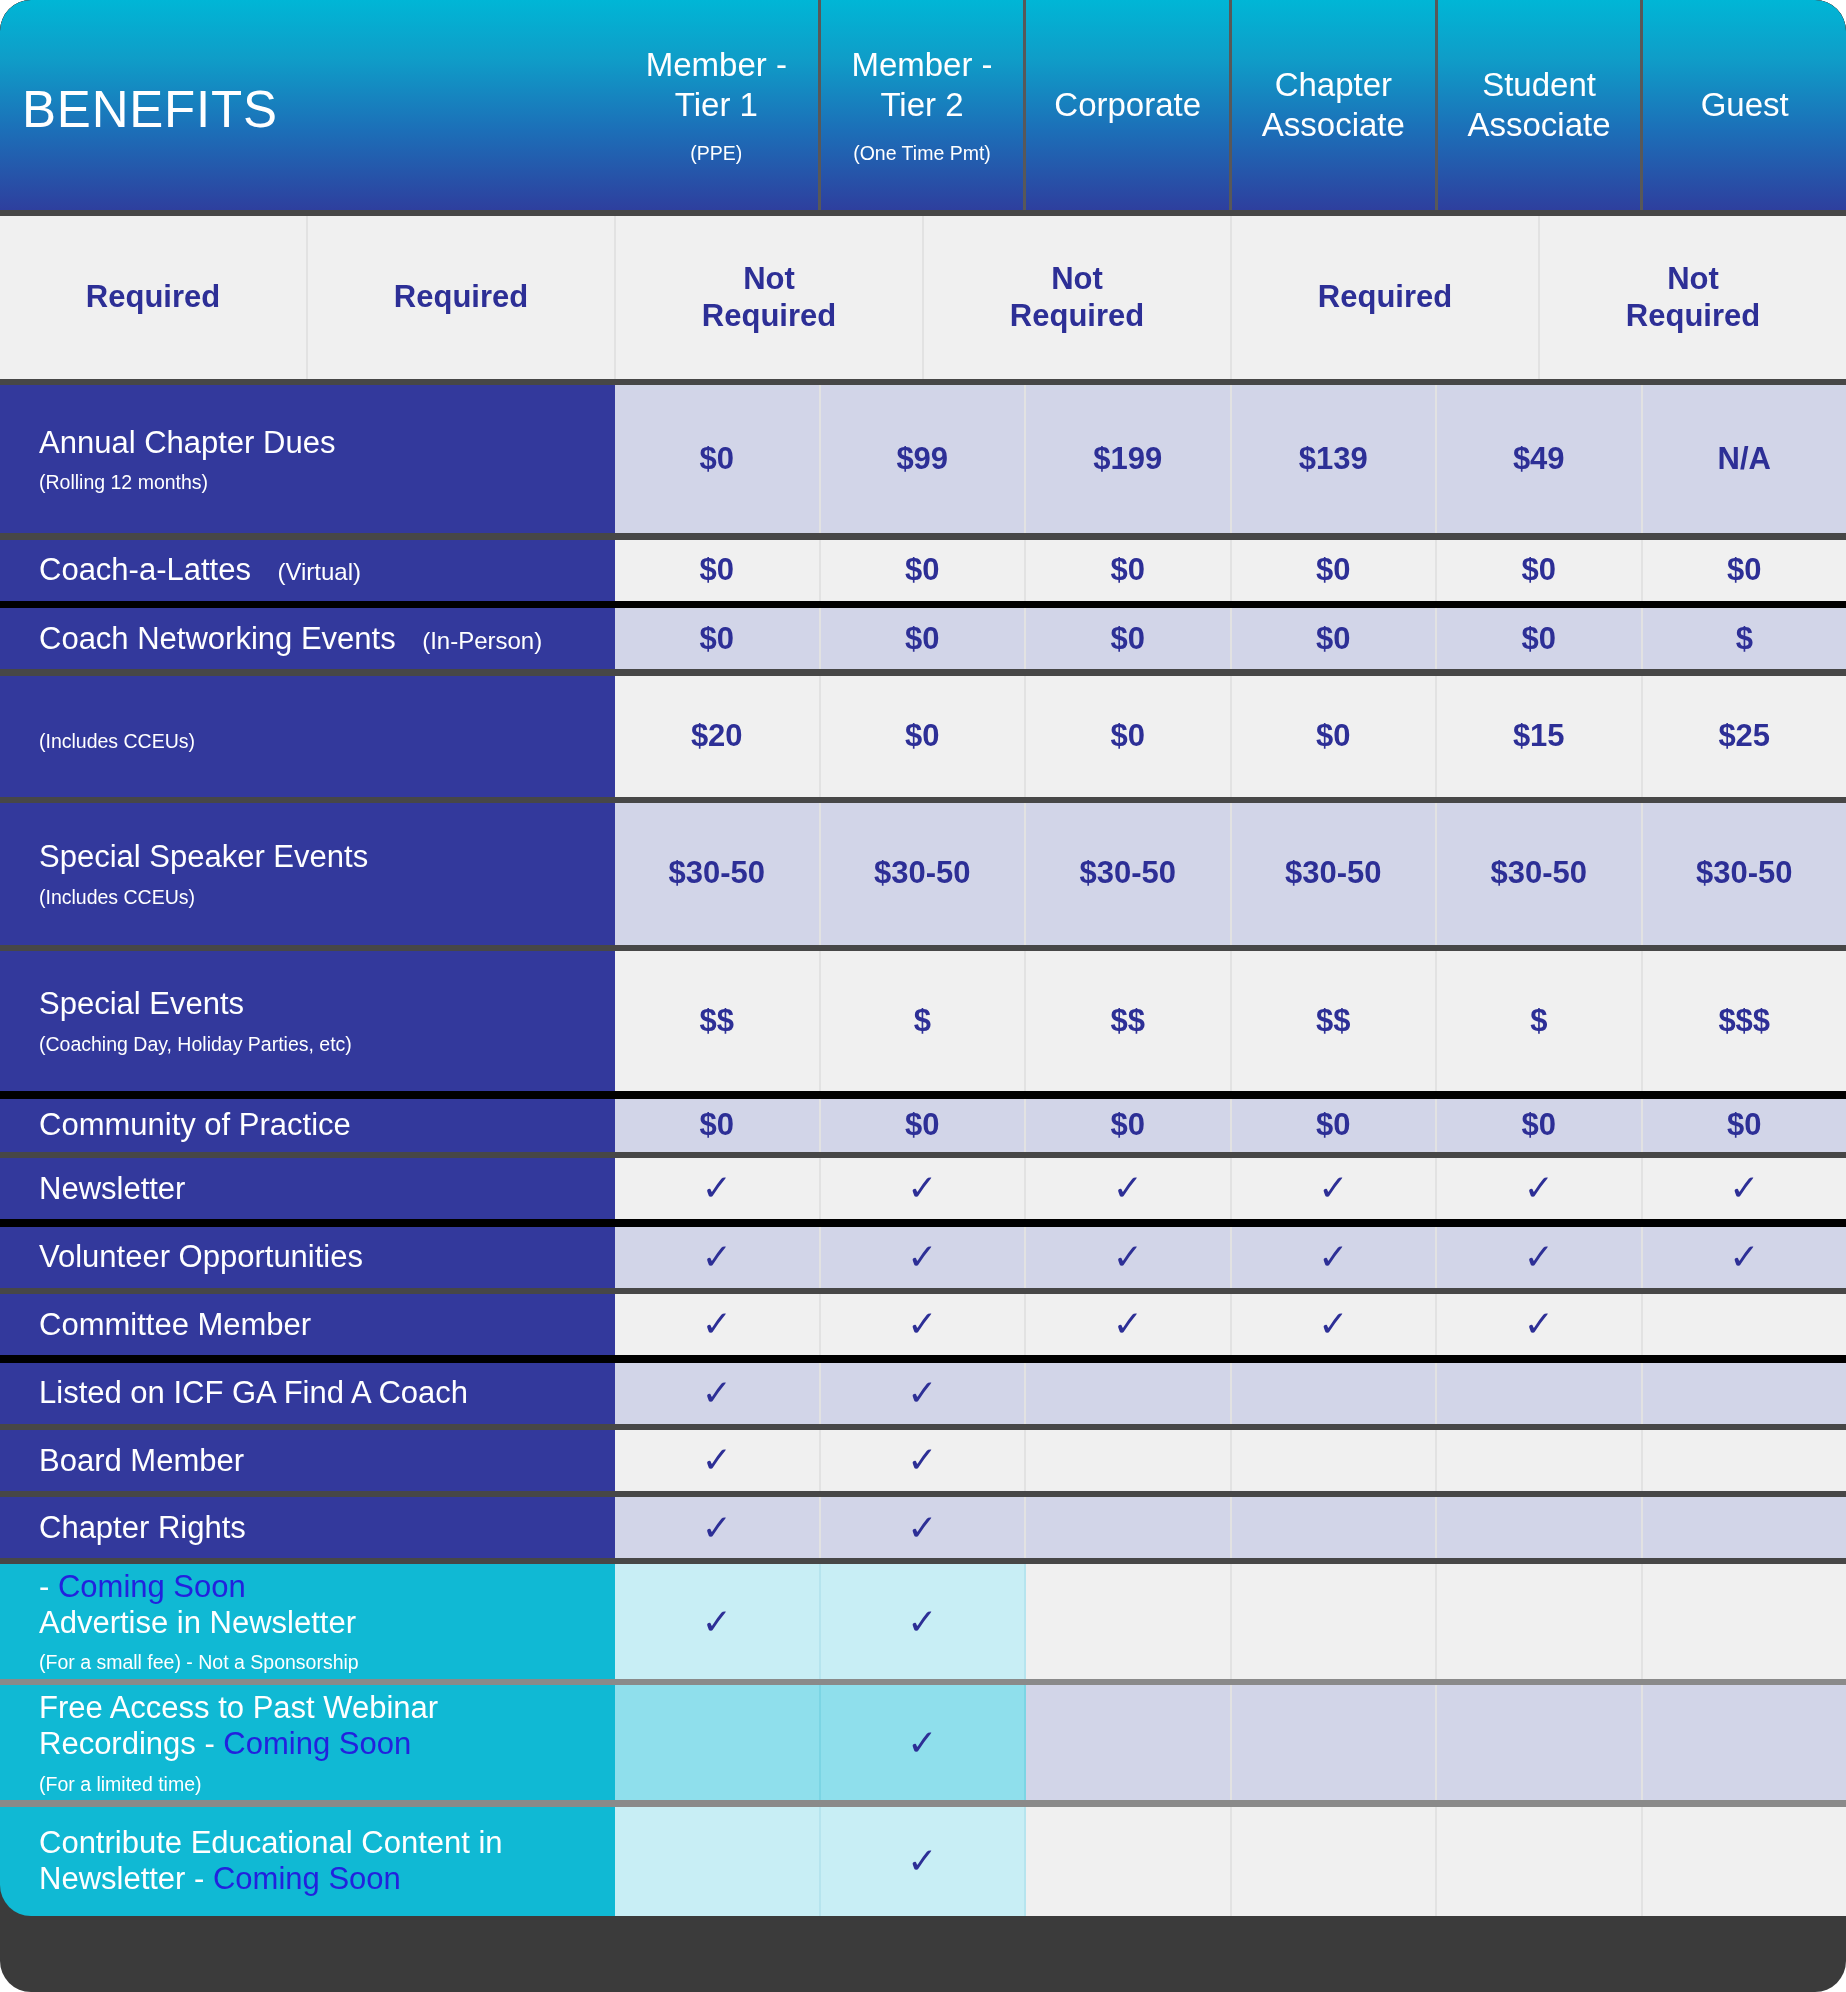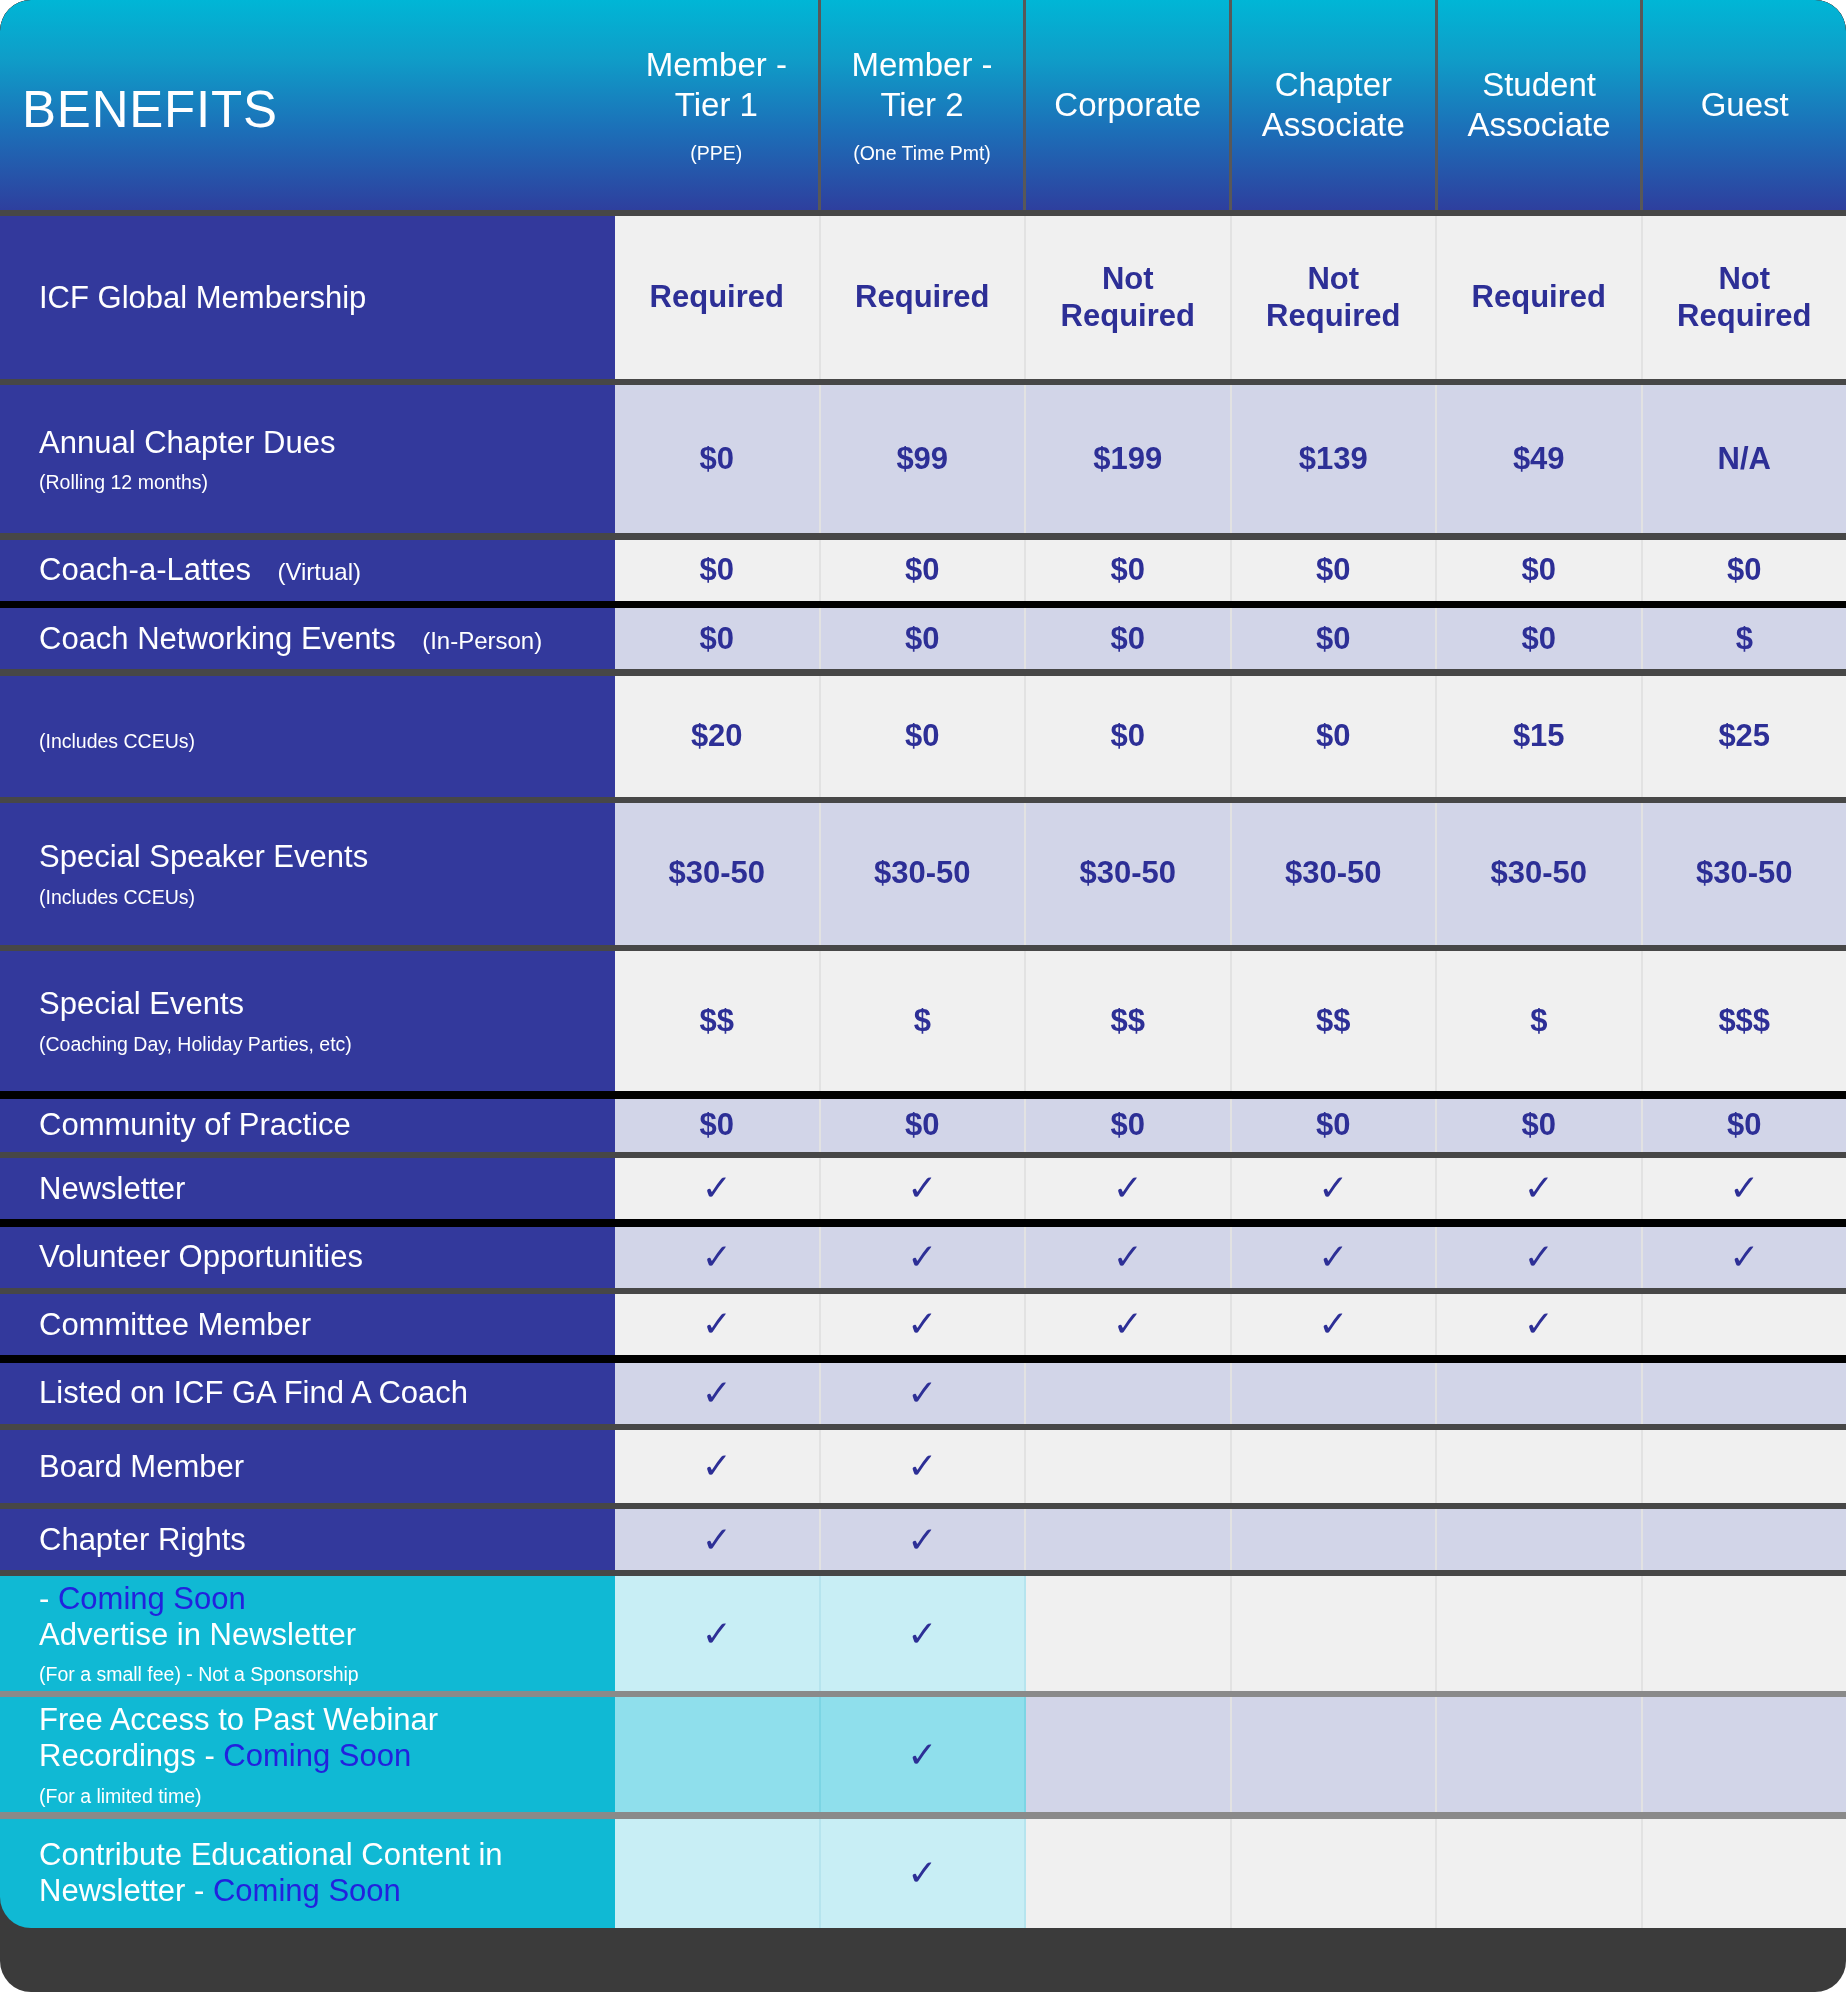--- a/index.html
+++ b/index.html
@@ -129,23 +129,20 @@
     </div>
 
     <div class="val-cell">
       <div class="hdr-main">Guest</div>
     </div>
   </div>
 
   <div class="sep-thin"></div>
 
   <div class="row brow bg-a" style="height:163px">
-    <div class="label-cell">
-      <div class="lbl-main">ICF Global Membership</div>
-    </div>
     <div class="val-cell">Required</div>
     <div class="val-cell">Required</div>
     <div class="val-cell">
       <div><span>Not</span><br><span>Required</span></div>
     </div>
     <div class="val-cell">
       <div><span>Not</span><br><span>Required</span></div>
     </div>
     <div class="val-cell">Required</div>
     <div class="val-cell">
@@ -299,21 +296,21 @@
     </div>
     <div class="val-cell check">✓</div>
     <div class="val-cell check">✓</div>
     <div class="val-cell check"></div>
     <div class="val-cell check"></div>
     <div class="val-cell check"></div>
     <div class="val-cell check"></div>
   </div>
   <div class="sep-thin"></div>
 
-  <div class="row brow bg-a" style="height:73px">
+  <div class="row brow bg-a" style="height:61px">
     <div class="label-cell">
       <div class="lbl-main">Board Member</div>
     </div>
     <div class="val-cell check">✓</div>
     <div class="val-cell check">✓</div>
     <div class="val-cell check"></div>
     <div class="val-cell check"></div>
     <div class="val-cell check"></div>
     <div class="val-cell check"></div>
   </div>

